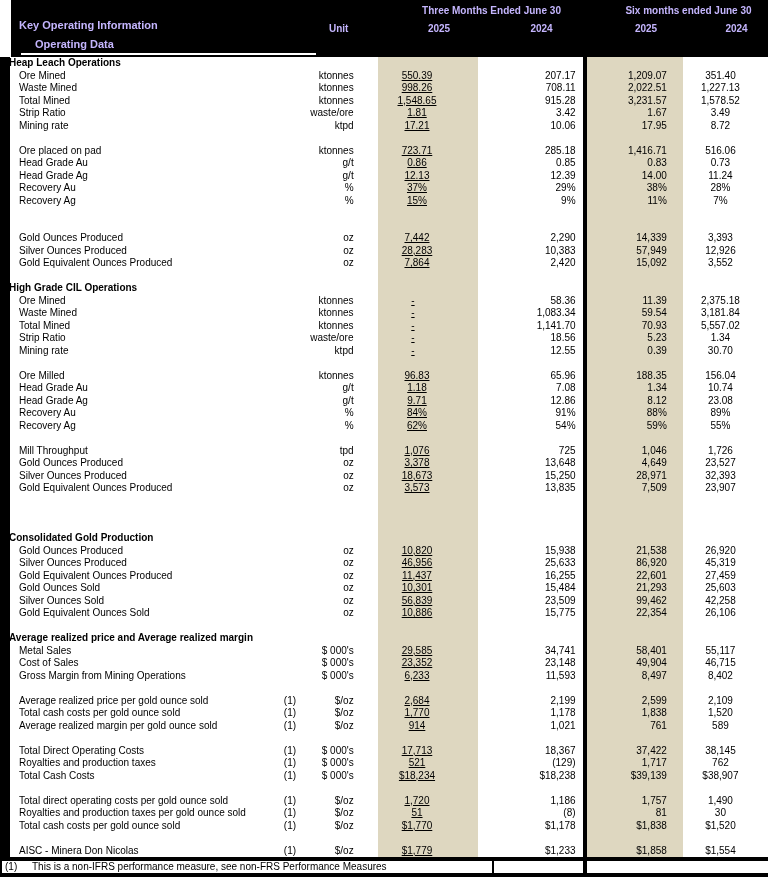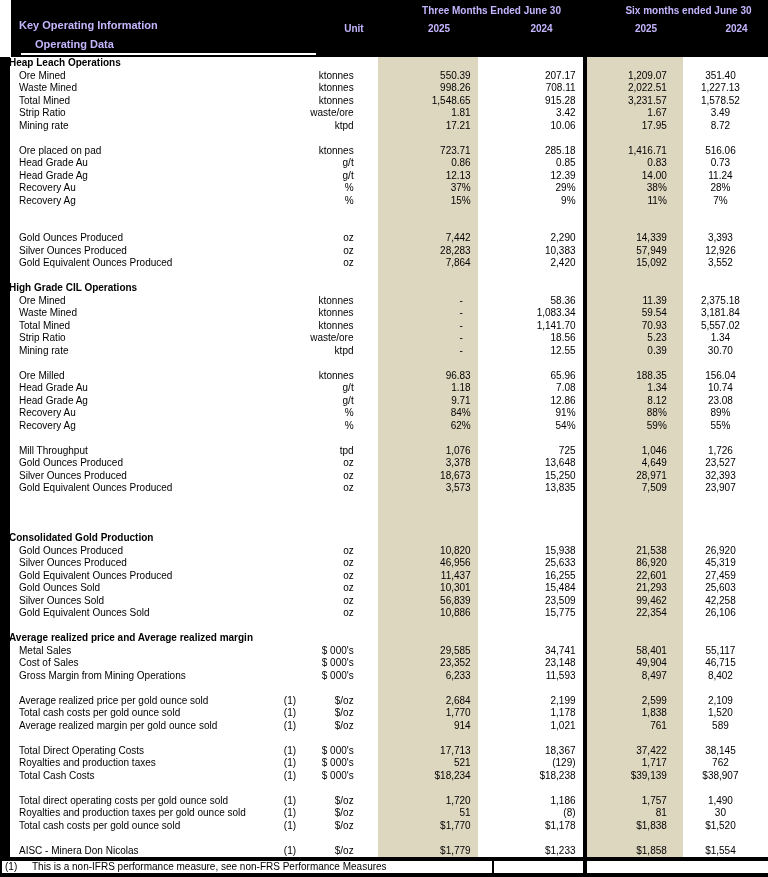--- a/index.html
+++ b/index.html
@@ -8,42 +8,42 @@
     position:relative; width:768px; height:877px; background:#ffffff;
     font-family:"Liberation Sans", sans-serif; color:#000; overflow:hidden;
     margin:0 auto;
   }
   
   .header { position:absolute; top:0; left:11px; width:768px; height:57px; background:#000; color:#c4b5fd; z-index:3; }
   .g-label { position:absolute; top:5px; font-weight:bold; font-size:10px; text-align:center; white-space:nowrap; }
   .g1 { left:378px; width:205px; }
   .g2 { left:587px; width:181px; }
   .hdr-title { position:absolute; left:8px; top:19px; font-weight:bold; font-size:11px; white-space:nowrap; }
-  .unit-h { position:absolute; left:318px; top:23px; width:50px; text-align:center; font-weight:bold; font-size:10px; }
+  .unit-h { position:absolute; left:318px; top:23px; width:50px; font-weight:bold; font-size:10px; }
   .year { position:absolute; top:23px; font-weight:bold; font-size:10px; text-align:center; }
   .y1a { left:378px; width:100px; }
   .y1b { left:478px; width:105px; }
   .y2a { left:587px; width:96px; }
   .y2b { left:683px; width:85px; }
   .hdr-subtitle { position:absolute; left:24px; top:38px; font-weight:bold; font-size:11px; white-space:nowrap; }
   .subtitle-underline { position:absolute; left:10px; top:53px; width:295px; height:2px; background:#fff; }
   
   .body { position:absolute; top:57px; left:0; width:768px; height:800px; }
   .left-strip { position:absolute; left:0; top:0; width:10px; height:800px; background:#000; }
   .hl-col { position:absolute; top:0; height:800px; }
   .hl1 { left:378px; width:100px; }
   .hl2 { left:587px; width:96px; }
   .vsep { position:absolute; left:583px; top:57px; width:4px; height:816px; background:#000; z-index:4; }
   .rows { position:relative; z-index:1; }
   .row { display:flex; height:12.5px; line-height:12.5px; font-size:10px; white-space:nowrap; }
   .c-label { width:285px; padding-left:19px; overflow:hidden; }
   .c-fn    { width:33px;  text-align:center; }
   .c-unit  { width:50px;  text-align:right; }
   .c-gap   { width:10px; }
-  .c-v1 { width:120px; text-align:right; padding-right:8px; }
+  .c-v1 { width:120px; text-align:center; padding-right:8px;text-decoration:underline; }
   .c-v2 { width:105px; text-align:right; padding-right:4px; }
   .c-sep { width:4px; }
   .c-v3 { width:96px;  text-align:right; padding-right:9px; }
   .c-v4 { width:96px;  text-align:center; padding-right:3px; }
   .dash { padding-right:16px; }
   .c-section { width:700px; padding-left:9px; font-weight:bold; }
   
   .thick-line  { position:absolute; top:857px; left:0; width:768px; height:4px; background:#000; z-index:3; }
   .footnote-row{ position:absolute; top:861px; left:0; width:768px; height:12px; background:#fff;
                  border-left:2px solid #000; display:flex; font-size:10px; line-height:12px; z-index:3; }

